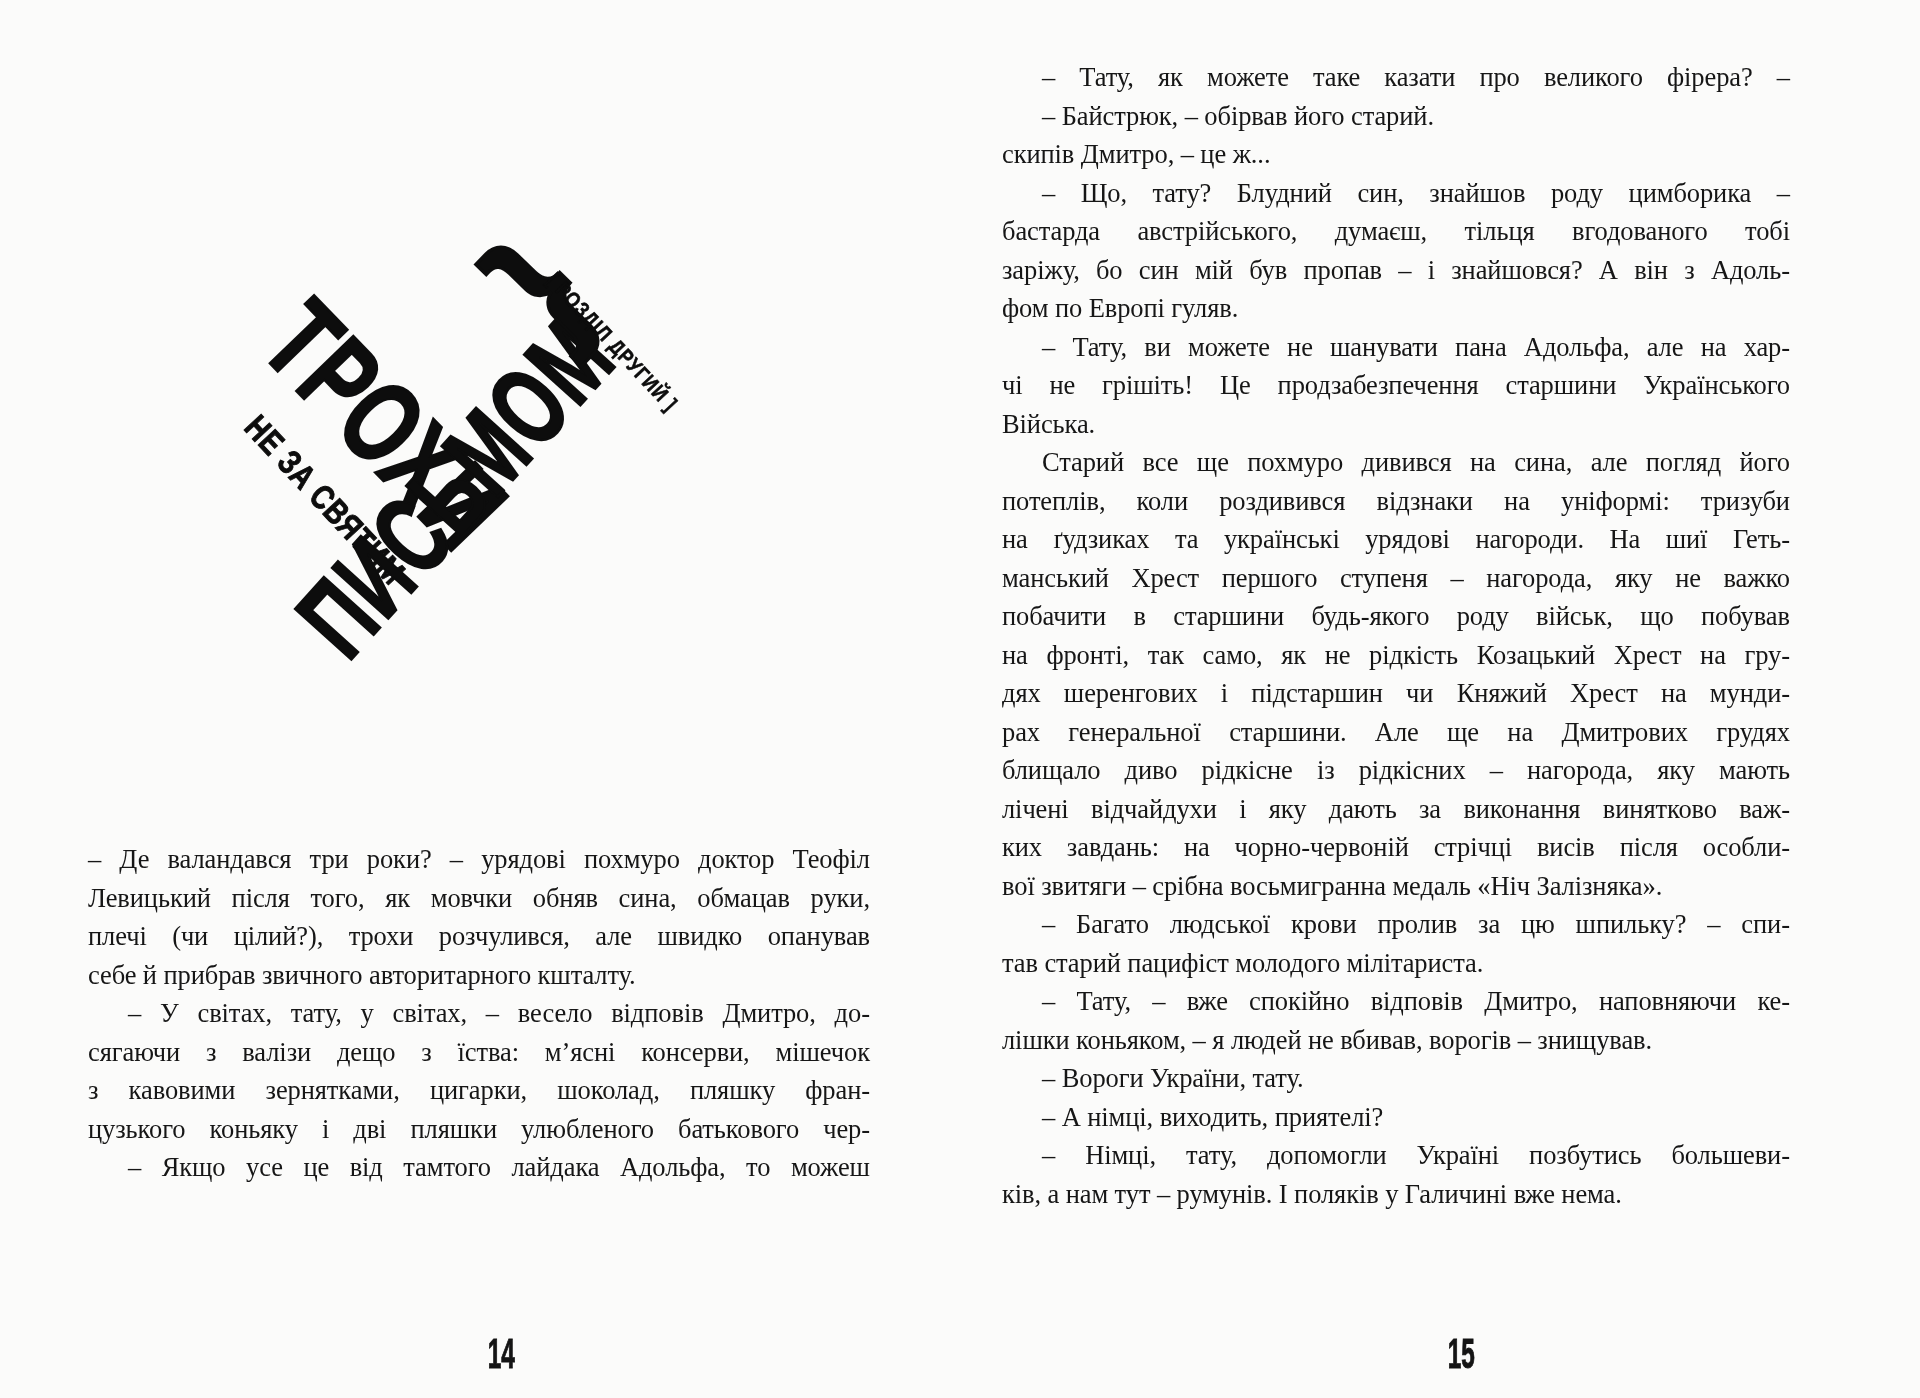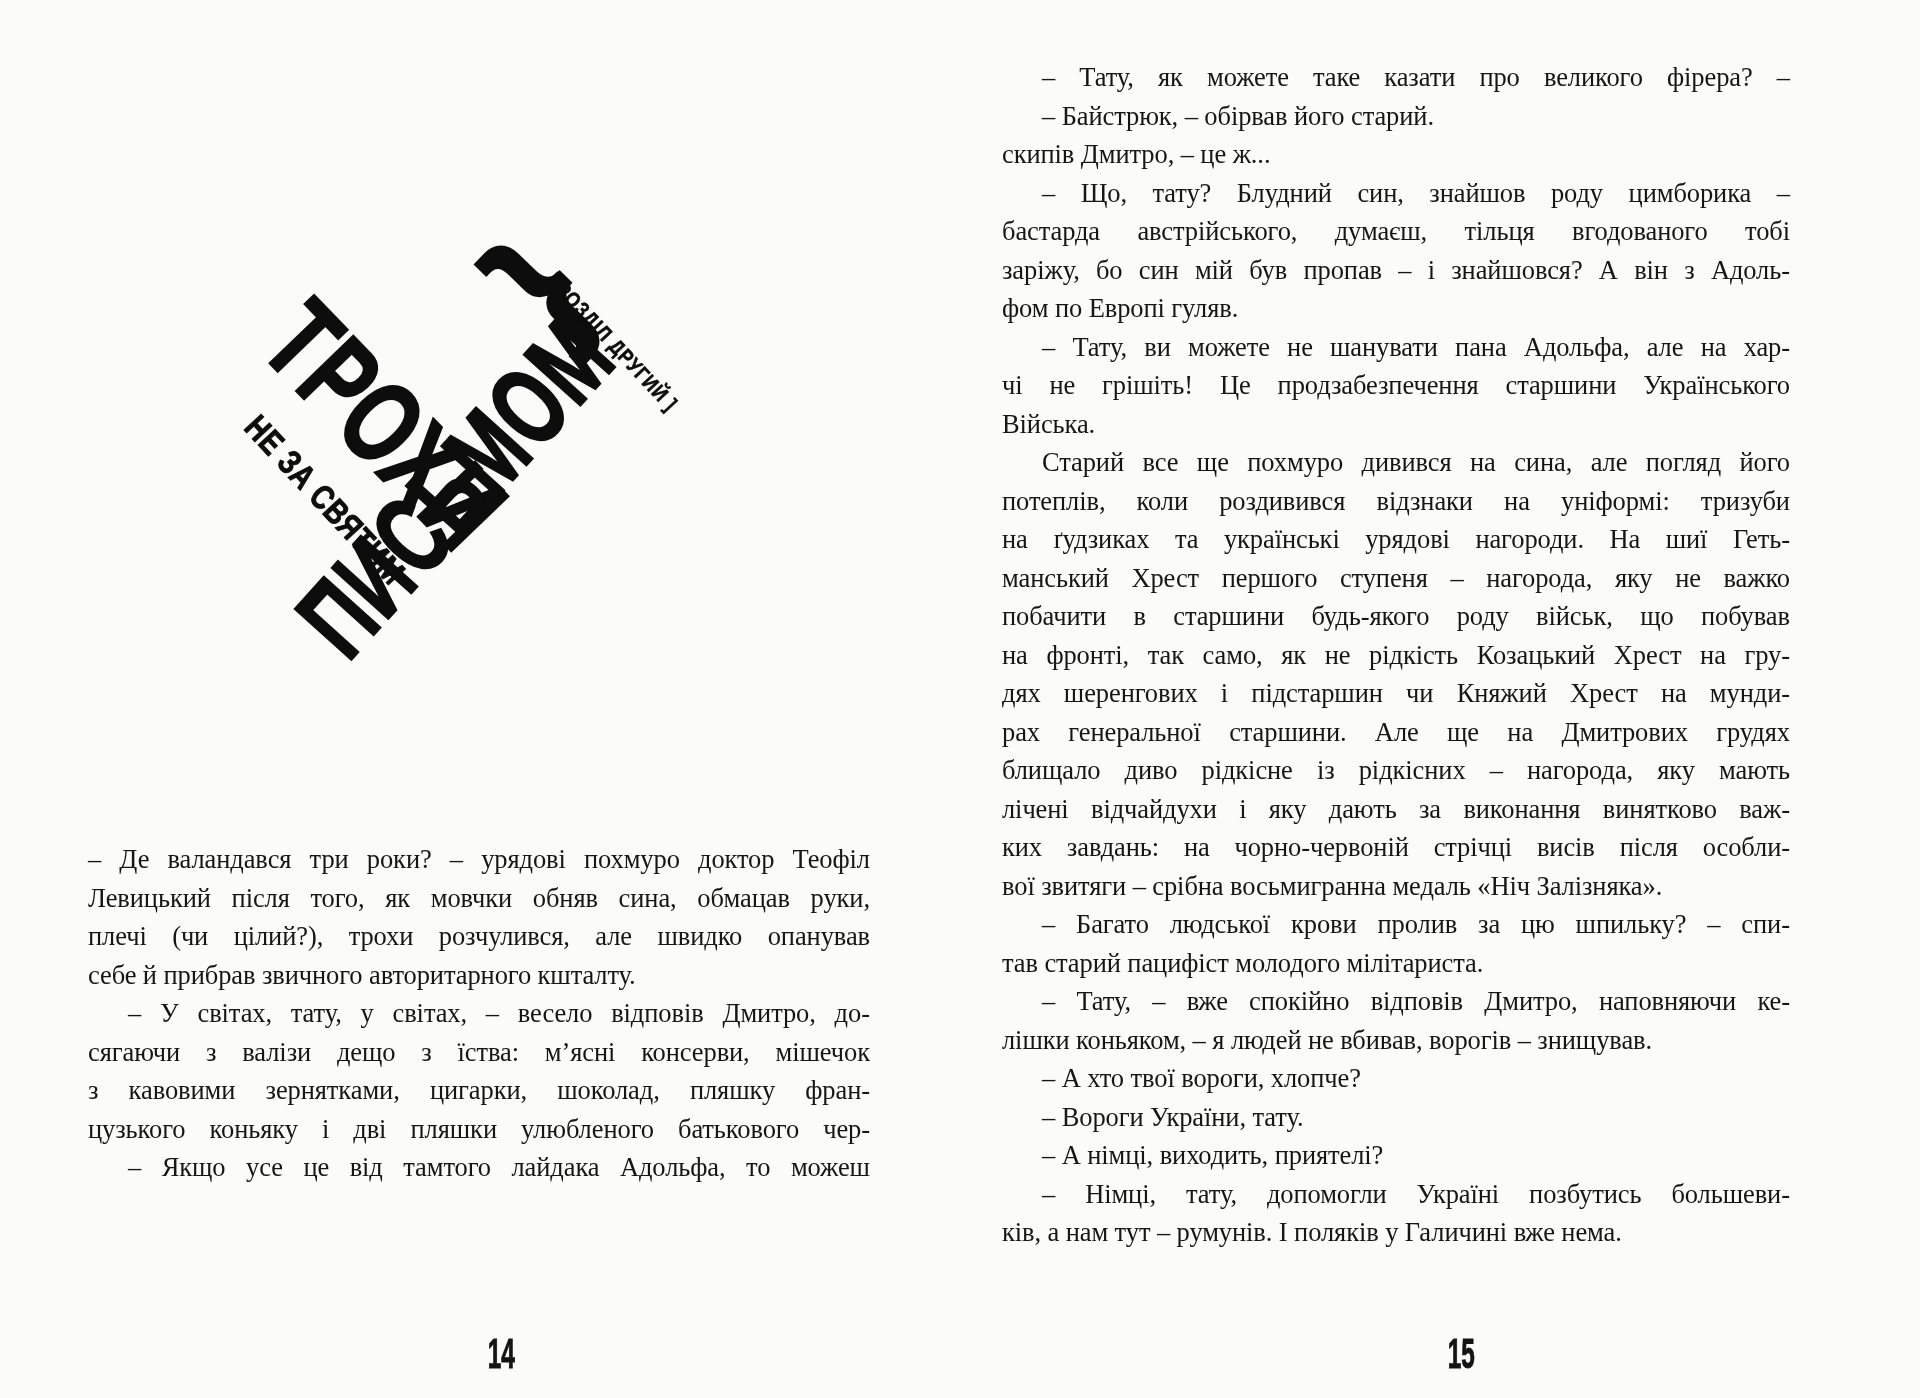--- a/index.html
+++ b/index.html
@@ -389,21 +389,20 @@
           <span>Тату,</span>
           <span>–</span>
           <span>вже</span>
           <span>спокійно</span>
           <span>відповів</span>
           <span>Дмитро,</span>
           <span>наповняючи</span>
           <span>ке-</span>
         </div>
       <div class="line jl">лішки коньяком, – я людей не вбивав, ворогів – знищував.</div>
-      <div class="line jl ind">– А хто твої вороги, хлопче?</div>
       <div class="line jl ind">– Вороги України, тату.</div>
       <div class="line jl ind">– А німці, виходить, приятелі?</div>
       <div class="line j ind">
           <span>–</span>
           <span>Німці,</span>
           <span>тату,</span>
           <span>допомогли</span>
           <span>Україні</span>
           <span>позбутись</span>
           <span>большеви-</span>

